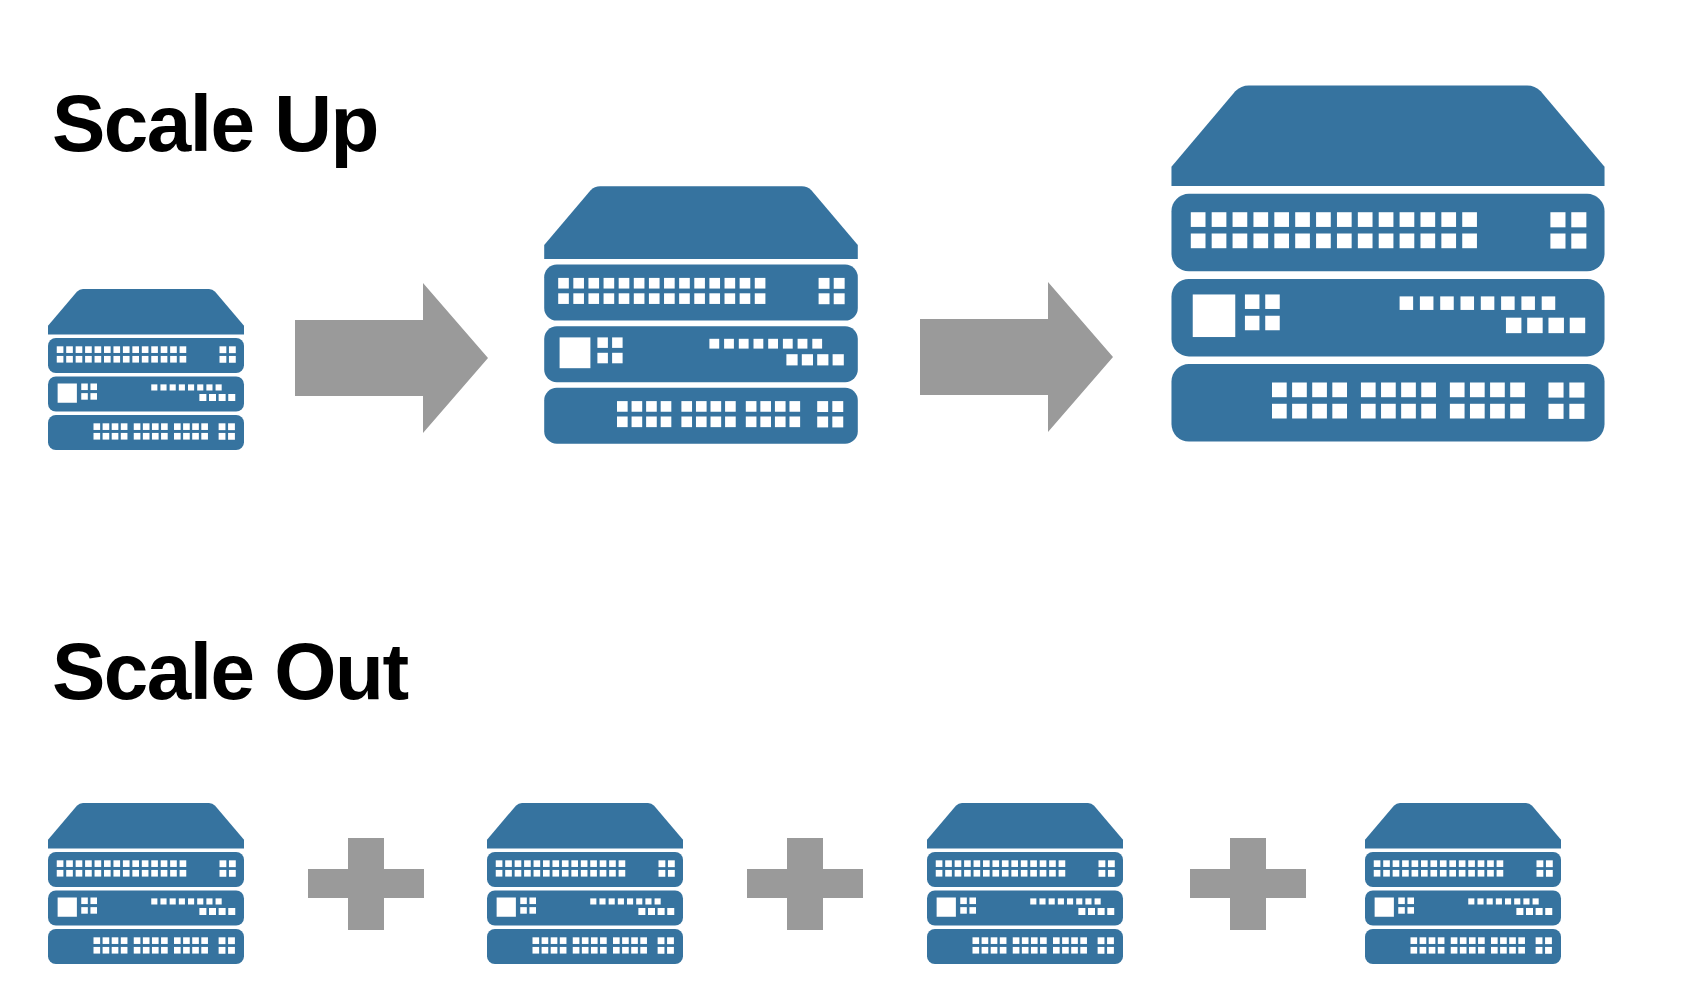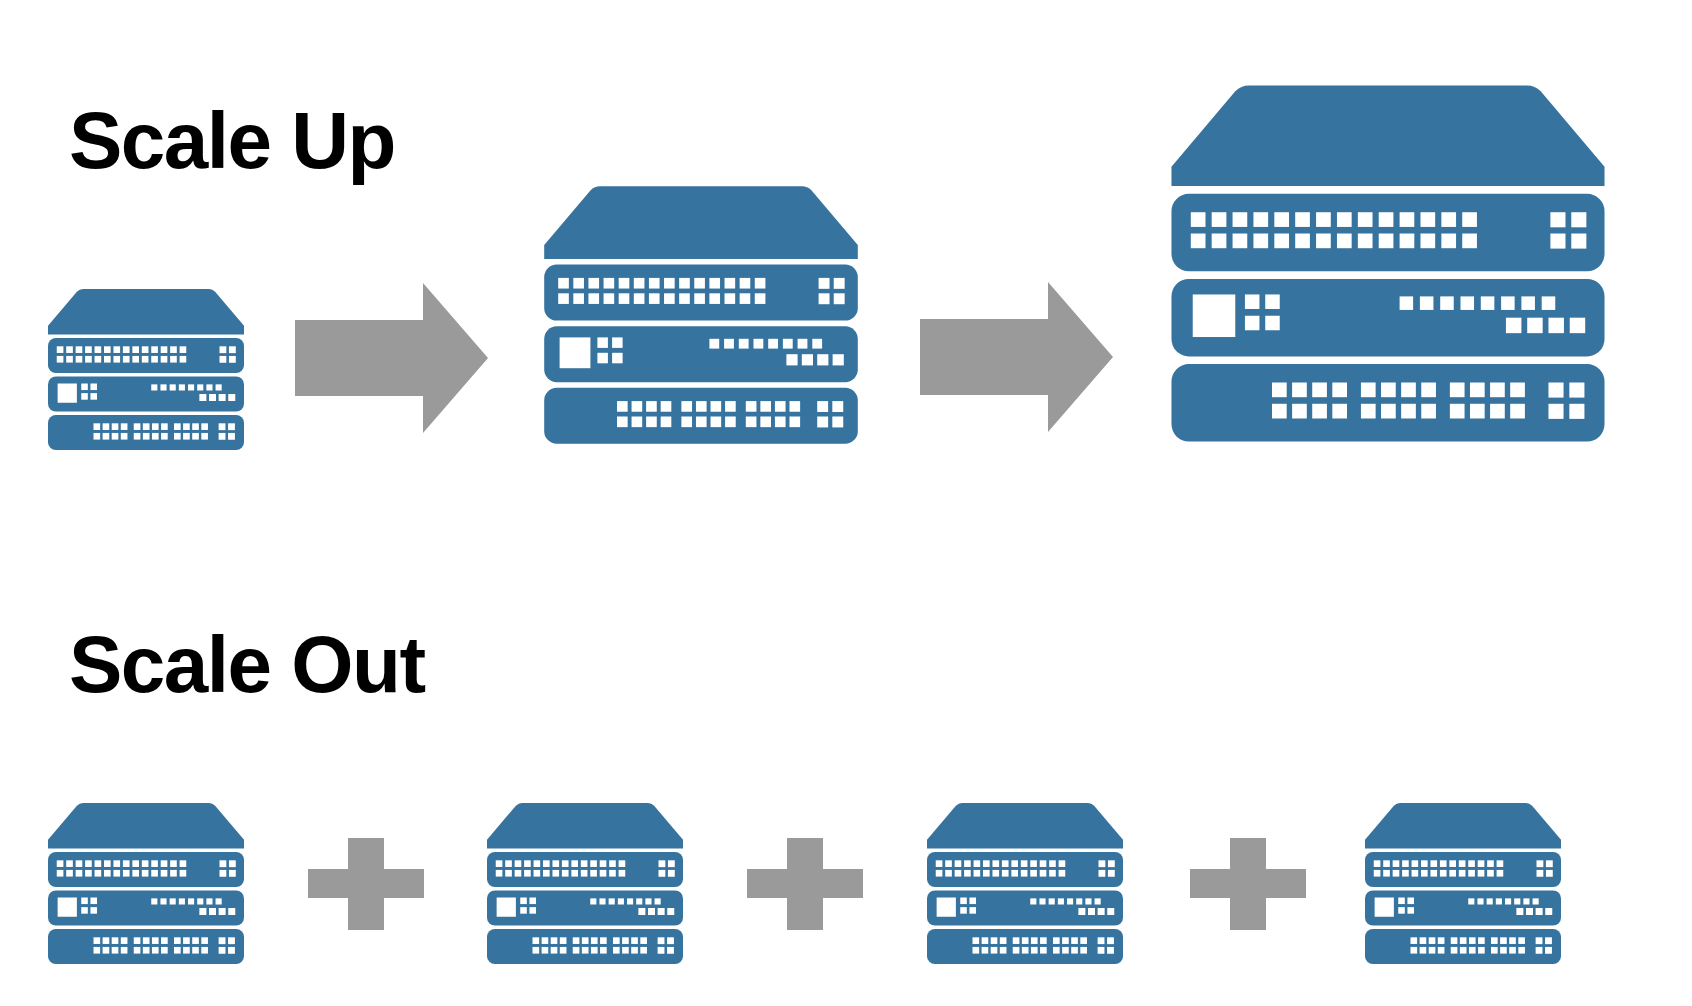--- a/index.html
+++ b/index.html
@@ -14,30 +14,30 @@
     height: 1006px;
     background: var(--background, #ffffff);
     overflow: hidden;
   }
   .defs-svg { position: absolute; width: 0; height: 0; overflow: hidden; }
 
   .abs { position: absolute; display: block; }
 
   .diagram-title {
     position: absolute;
-    margin: 17px;
+    margin: 0;
     font-weight: 700;
     font-size: 80px;
     line-height: 1;
     letter-spacing: -1.5px;
     color: var(--title-black, #000000);
     white-space: nowrap;
   }
   #title-scale-up  { left: 52px; top: 84px;  }
-  #title-scale-out { left: 52px; top: 608px; }
+  #title-scale-out { left: 52px; top: 632px; }
 
   .server-icon { color: var(--server-blue, #36739F); }
   .connector   { color: var(--connector-gray, #9A9A9A); }
 
   
   #server-small  { left: 41px;   top: 282px; width: 210px; height: 175px; }
   #arrow-1       { left: 295px;  top: 283px; width: 193px; height: 150px; }
   #server-medium { left: 533px;  top: 175px; width: 336px; height: 280px; }
   #arrow-2       { left: 920px;  top: 282px; width: 193px; height: 150px; }
   #server-large  { left: 1156px; top: 70px;  width: 464px; height: 387px; }

